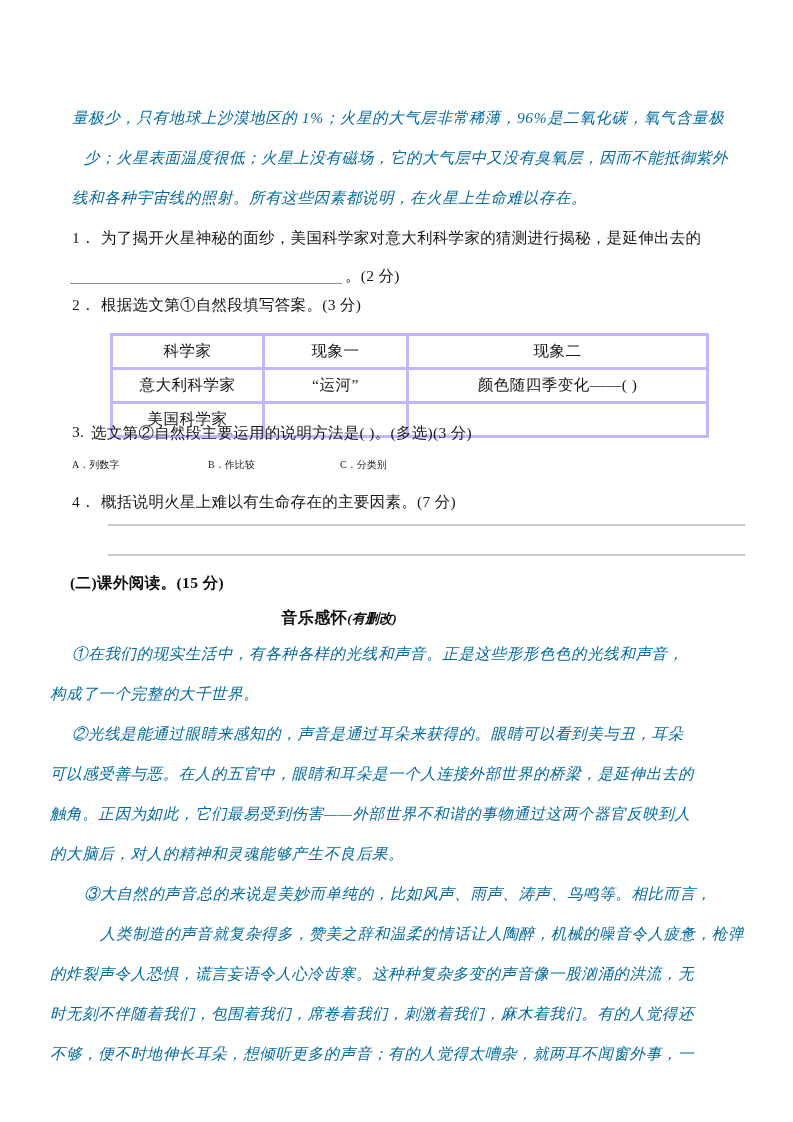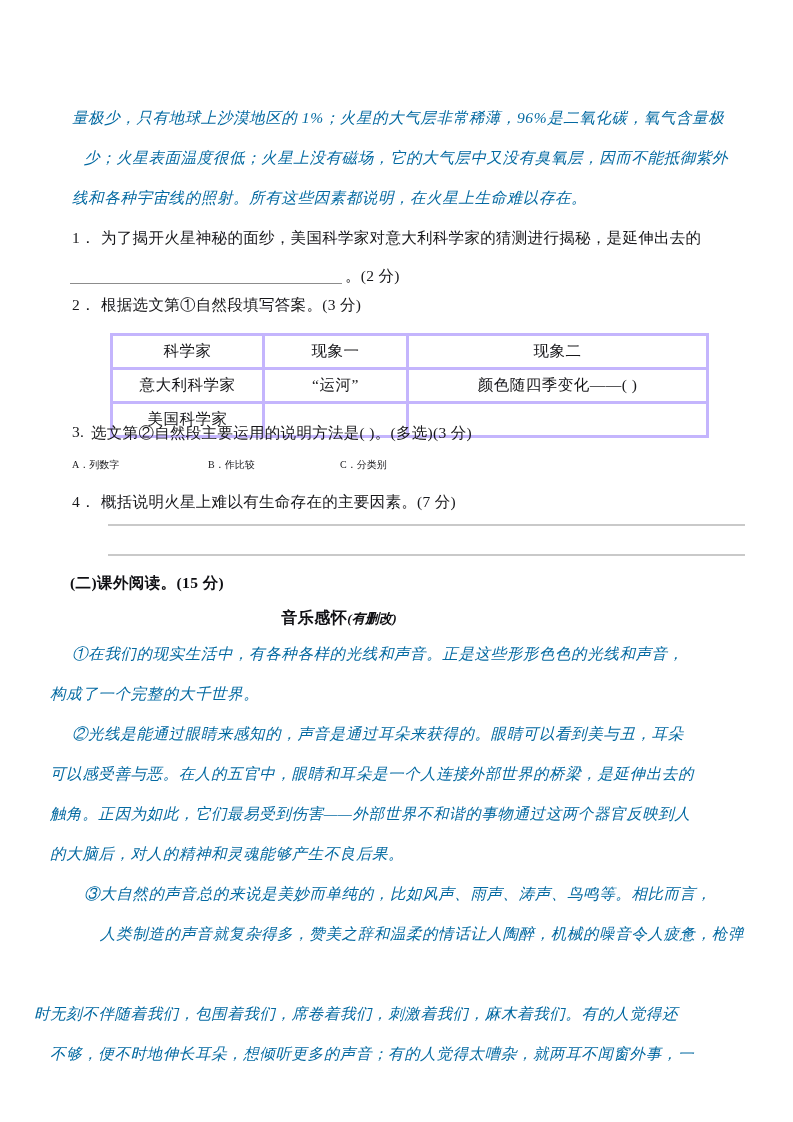--- a/index.html
+++ b/index.html
@@ -163,16 +163,17 @@
   <div class="passage-line" style="left:50px;top:684px;">构成了一个完整的大千世界。</div>
   <div class="passage-line" style="left:72px;top:644px;">①在我们的现实生活中，有各种各样的光线和声音。正是这些形形色色的光线和声音，</div>
 
   <div class="passage-line" style="left:72px;top:724px;">②光线是能通过眼睛来感知的，声音是通过耳朵来获得的。眼睛可以看到美与丑，耳朵</div>
   <div class="passage-line" style="left:50px;top:764px;">可以感受善与恶。在人的五官中，眼睛和耳朵是一个人连接外部世界的桥梁，是延伸出去的</div>
   <div class="passage-line" style="left:50px;top:804px;">触角。正因为如此，它们最易受到伤害——外部世界不和谐的事物通过这两个器官反映到人</div>
   <div class="passage-line" style="left:50px;top:844px;">的大脑后，对人的精神和灵魂能够产生不良后果。</div>
 
   <div class="passage-line" style="left:84px;top:884px;text-align:center;">③大自然的声音总的来说是美妙而单纯的，比如风声、雨声、涛声、鸟鸣等。相比而言，</div>
   <div class="passage-line" style="left:52px;top:924px;margin-left:48px;">人类制造的声音就复杂得多，赞美之辞和温柔的情话让人陶醉，机械的噪音令人疲惫，枪弹</div>
-  <div class="passage-line" style="left:34px;top:1004px;text-align:center;">时无刻不伴随着我们，包围着我们，席卷着我们，刺激着我们，麻木着我们。有的人觉得还</div>
+  <div class="passage-line" style="left:50px;top:964px;">的炸裂声令人恐惧，谎言妄语令人心冷齿寒。这种种复杂多变的声音像一股汹涌的洪流，无</div>
+  <div class="passage-line" style="left:50px;top:1004px;text-align:center;">时无刻不伴随着我们，包围着我们，席卷着我们，刺激着我们，麻木着我们。有的人觉得还</div>
   <div class="passage-line" style="left:50px;top:1044px;">不够，便不时地伸长耳朵，想倾听更多的声音；有的人觉得太嘈杂，就两耳不闻窗外事，一</div>
 
 </div>
 
 </body></html>

